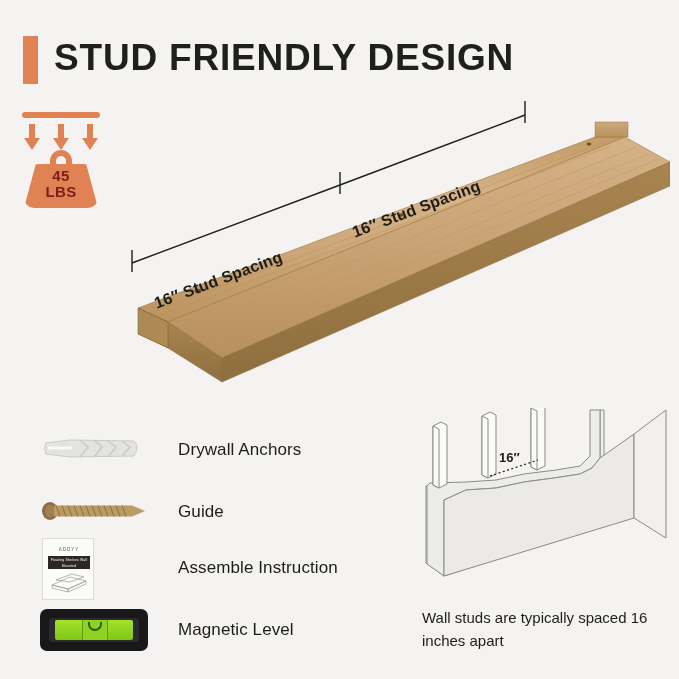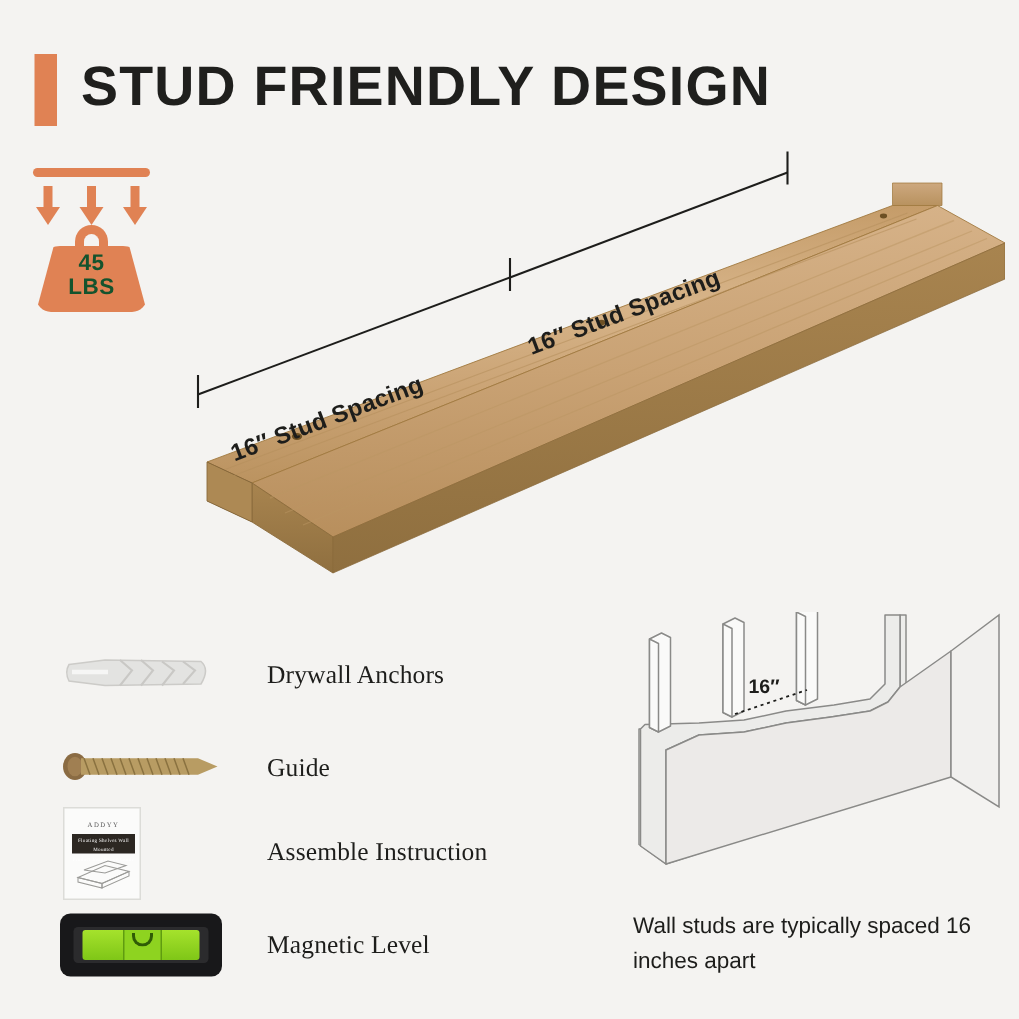--- a/index.html
+++ b/index.html
@@ -101,21 +101,21 @@
     width: 74px; height: 44px;
     background: #e08254;
     border-radius: 16px 16px 10px 10px;
     clip-path: polygon(16% 0%, 84% 0%, 100% 100%, 0% 100%);
   }
   .weight-text {
     position: absolute;
     left: 0; top: 18px;
     width: 74px;
     text-align: center;
-    color: #14532d;
+    color: #7f1d1d;
     font-weight: bold;
     font-size: 15px;
     line-height: 16px;
     letter-spacing: 0.3px;
   }
 
   
   .shelf-area {
     position: absolute;
     left: 70px; top: 100px;
@@ -139,21 +139,21 @@
   .dim-label.right {
     left: 283px; top: 124px;
     transform: rotate(-20.5deg);
     transform-origin: left center;
   }
 
   
   .accessories {
     position: absolute;
     left: 0; top: 410px;
-    width: 400px; height: 265px; font-family: Liberation Serif, serif;
+    width: 400px; height: 265px;
   }
   .acc-row {
     position: absolute;
     left: 36px;
     width: 350px;
     height: 60px;
   }
   .acc-row.r0 { top: 10px; }
   .acc-row.r1 { top: 72px; }
   .acc-row.r2 { top: 128px; }

